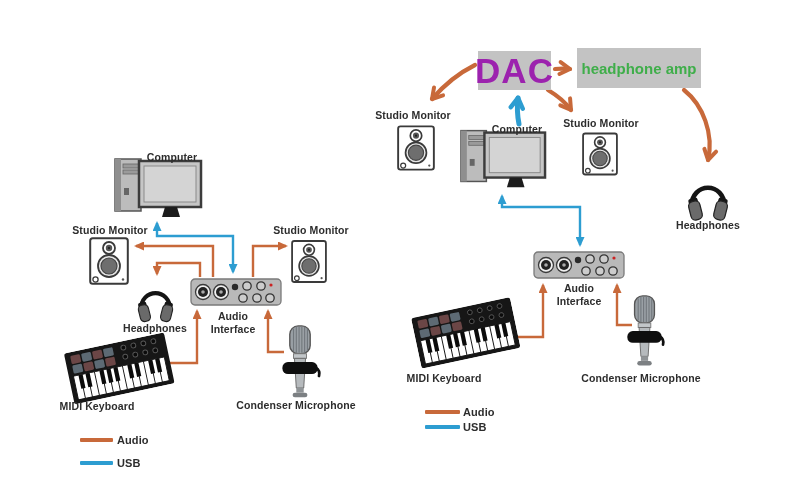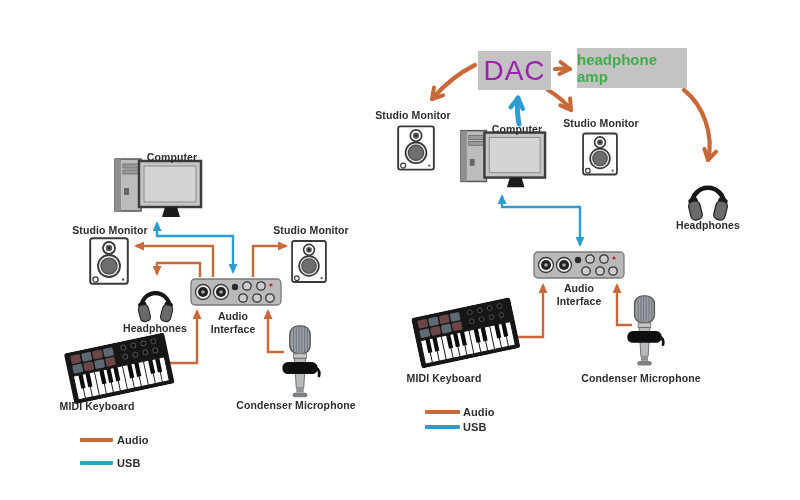--- a/index.html
+++ b/index.html
@@ -4,22 +4,22 @@
 <style>
   html,body{margin:0;padding:0;background:#fff;}
   .stage{position:relative;width:800px;height:500px;background:#ffffff;overflow:hidden;
          font-family:"Liberation Sans",sans-serif;}
   .stage svg.wires{position:absolute;left:0;top:0;}
   .lbl{position:absolute;font-size:10.5px;font-weight:600;color:#2d2d2d;text-align:center;
        line-height:1.25;letter-spacing:.1px;}
   .lbl-2line{white-space:pre-line;}
   .box{position:absolute;background:#c3c3c3;display:flex;align-items:center;justify-content:center;}
   .box-dac{left:478px;top:51px;width:73px;height:39px;}
-  .box-dac span{color:#9c22ae;font-size:28px;font-weight:400;letter-spacing:1px;}
-  .box-amp{left:577px;top:48px;width:110px;height:40px;}
+  .box-dac span{color:#9c22ae;font-size:35px;font-weight:700;letter-spacing:1px;}
+  .box-amp{left:577px;top:48px;width:124px;height:40px;}
   .box-amp span{color:#3fae4a;font-size:15px;font-weight:600;}
   .legend-swatch{position:absolute;height:4px;border-radius:1px;}
   .sw-audio{background:#c8693a;}
   .sw-usb{background:#2d9dd1;}
 </style>
 </head>
 <body>
 
 <div class="stage">
 

